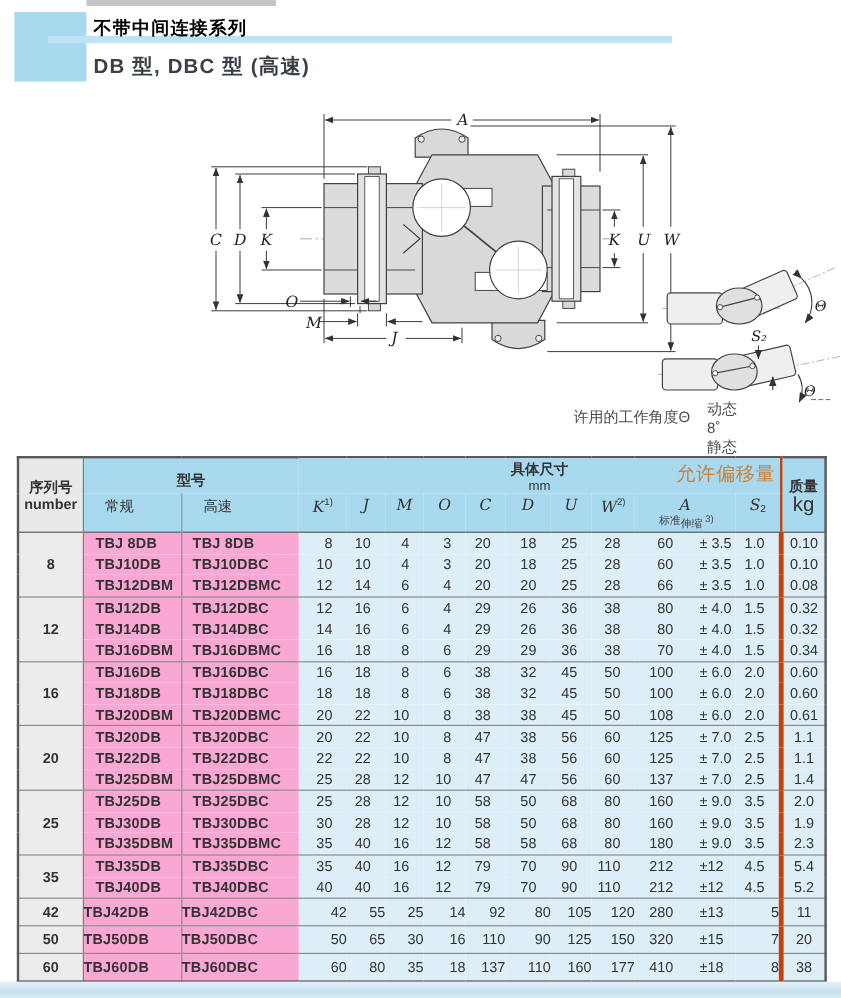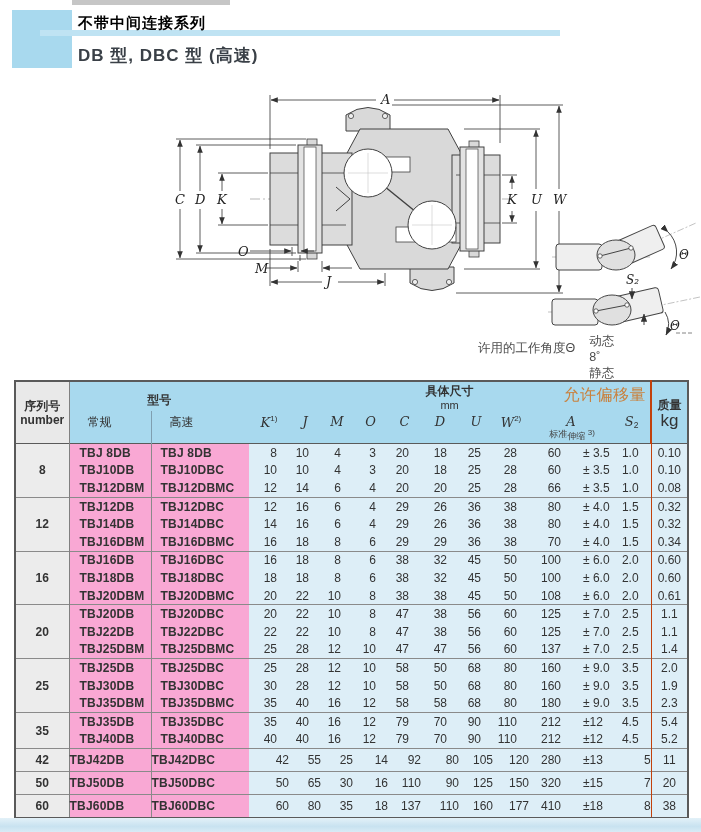--- a/index.html
+++ b/index.html
@@ -51,21 +51,21 @@
   td.c-serial { background:#ececec; text-align:center; font-weight:bold; color:#222; border-right:1px solid #808080; font-size:12.5px; }
   td.c-name { background:#f9a8d4; text-align:left; font-weight:bold; color:#1c1c1c; letter-spacing:0.2px; }
   td.c-reg { padding-left:10px; }
   td.c-hs  { padding-left:9px; border-left:1px solid #8a8a8a; }
   td.c-num { background:#ddeef7; text-align:right; padding-right:12px; color:#333; }
   td.c-a   { background:#ddeef7; }
   td.c-a .awrap { display:flex; }
   td.c-a .a-std { flex:0 0 32px; text-align:right; }
   td.c-a .a-ext { flex:1; text-align:left; margin-left:22px; }
   td.c-s2  { background:#ddeef7; }
-  td.c-mass{ background:#ddeef7; text-align:center; border-left:1px solid #c2410c; }
+  td.c-mass{ background:#ddeef7; text-align:center; border-left:4px solid #c2410c; }
   tbody tr:first-child td { border-top:none; }
 
   .bottom-band { position:absolute; left:0; top:818px; width:701px; height:14px;
                  background:linear-gradient(180deg,#e3f1f8 0%,#c8e2f0 60%,#d8ebf5 100%); }
 </style>
 </head>
 <body>
 
 <div class="top-remnant"></div>
 <div class="hdr-square"></div>

